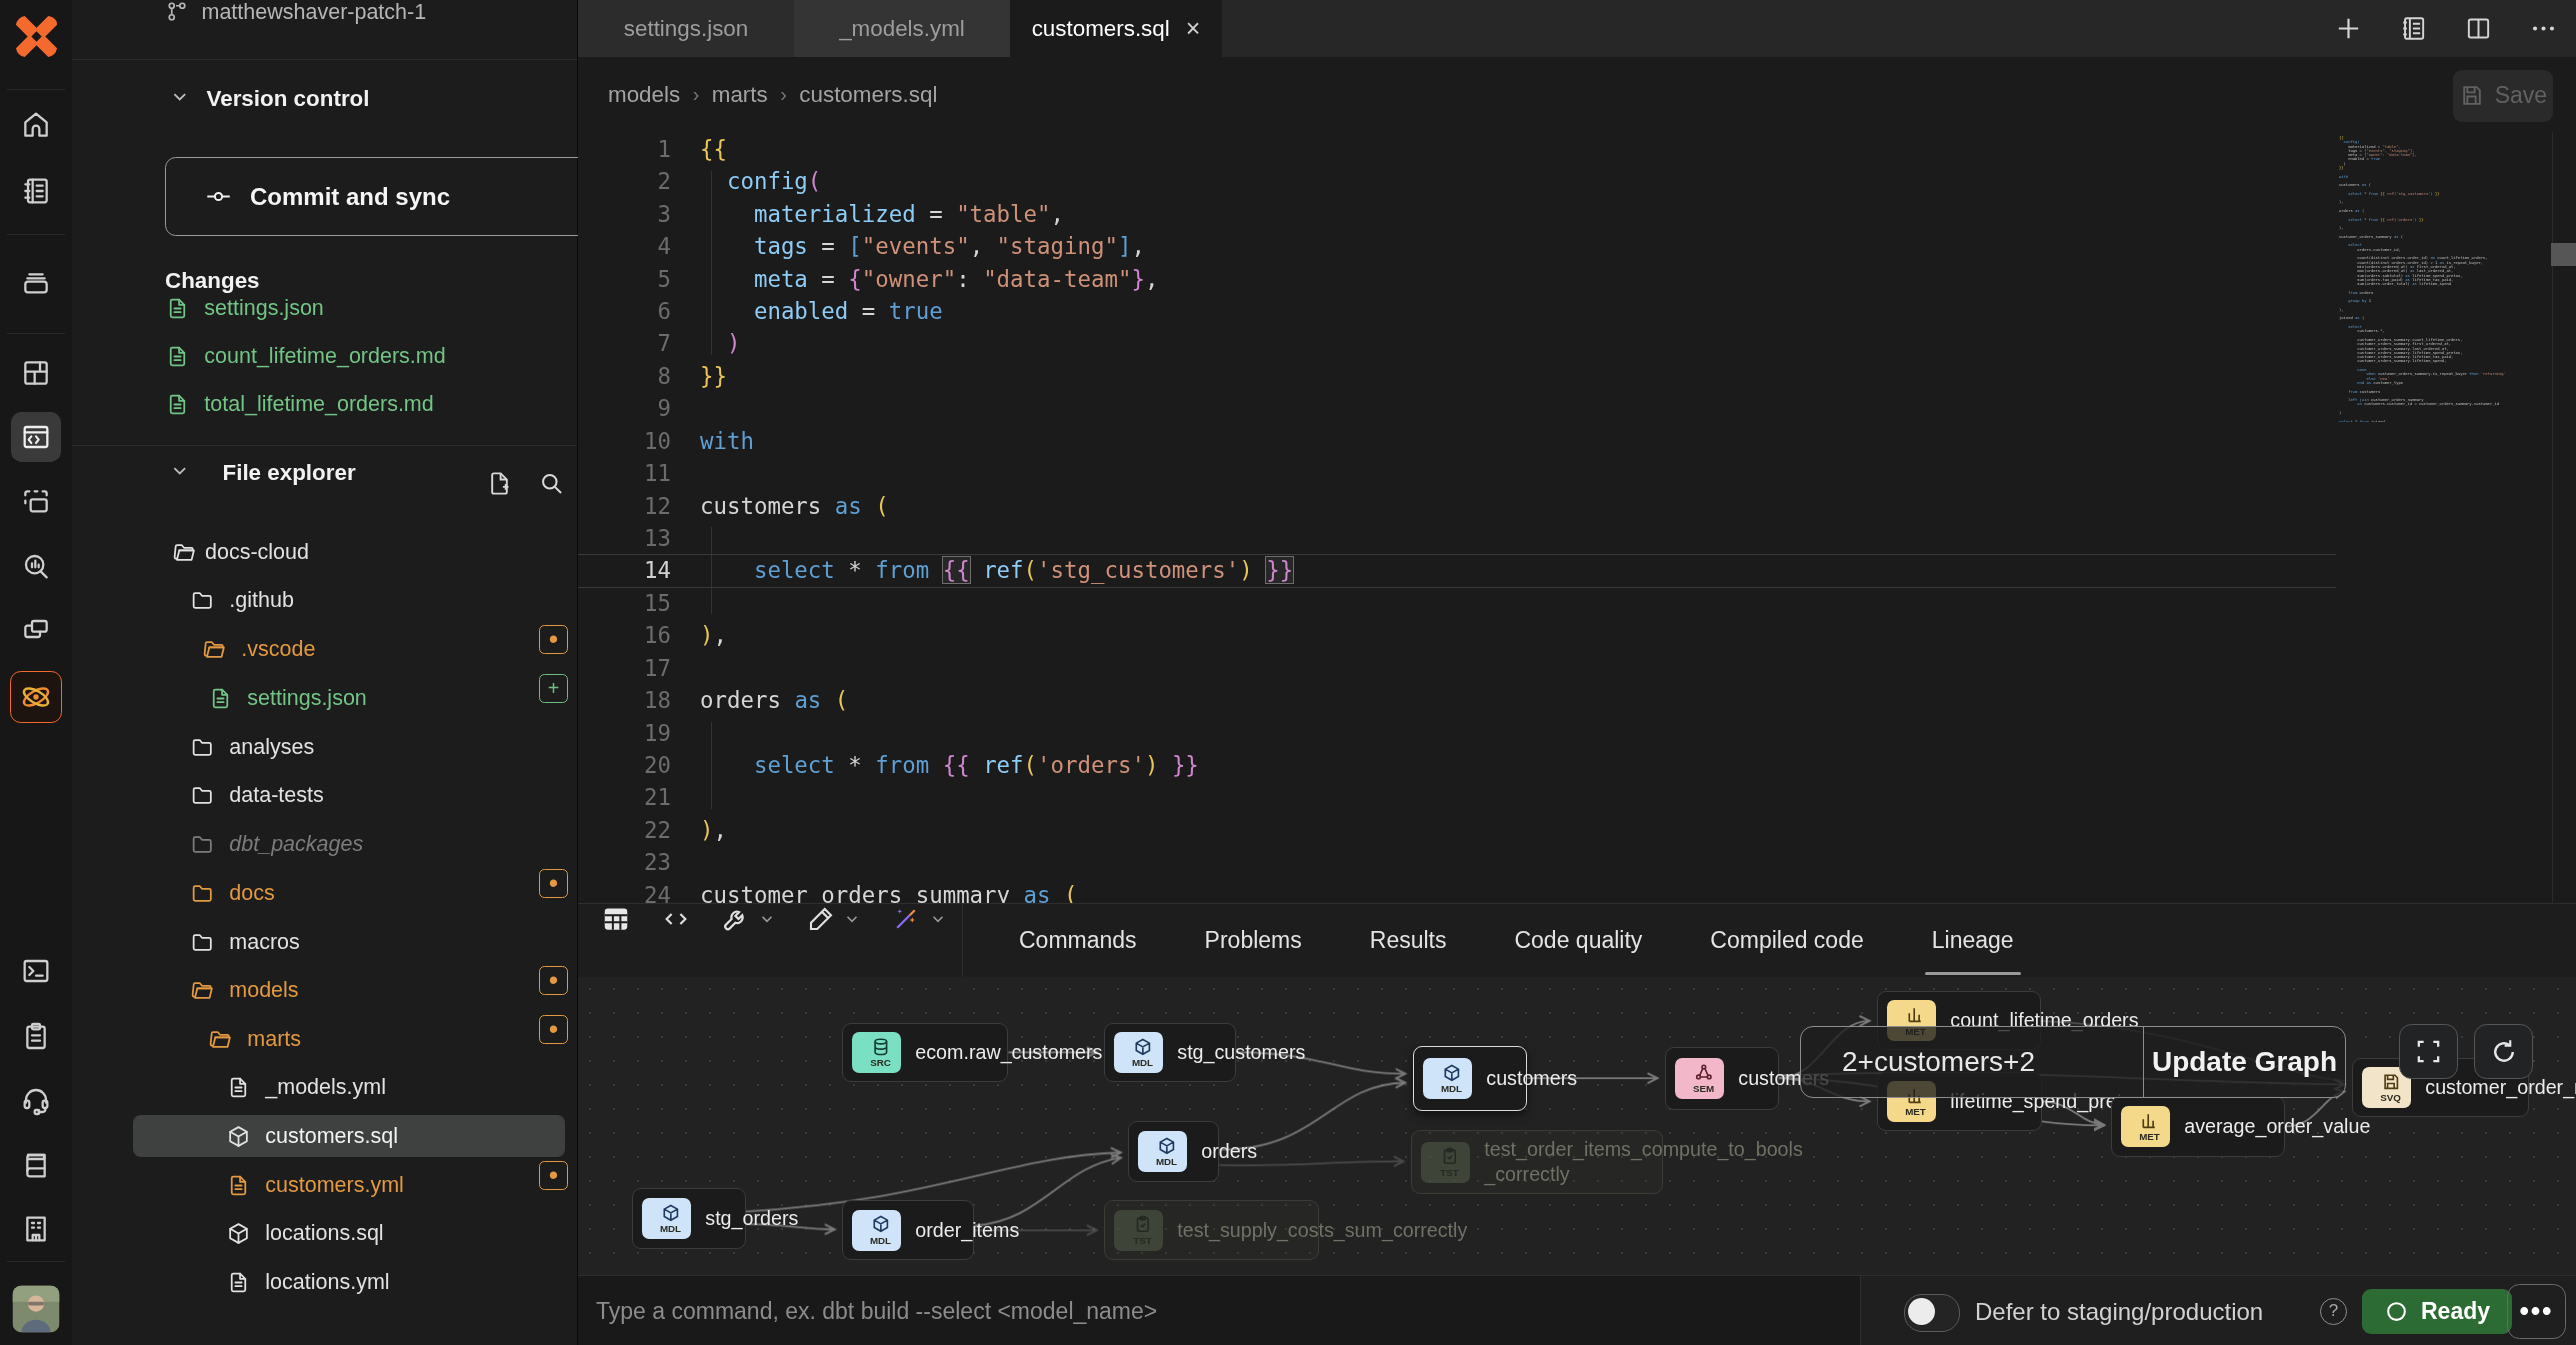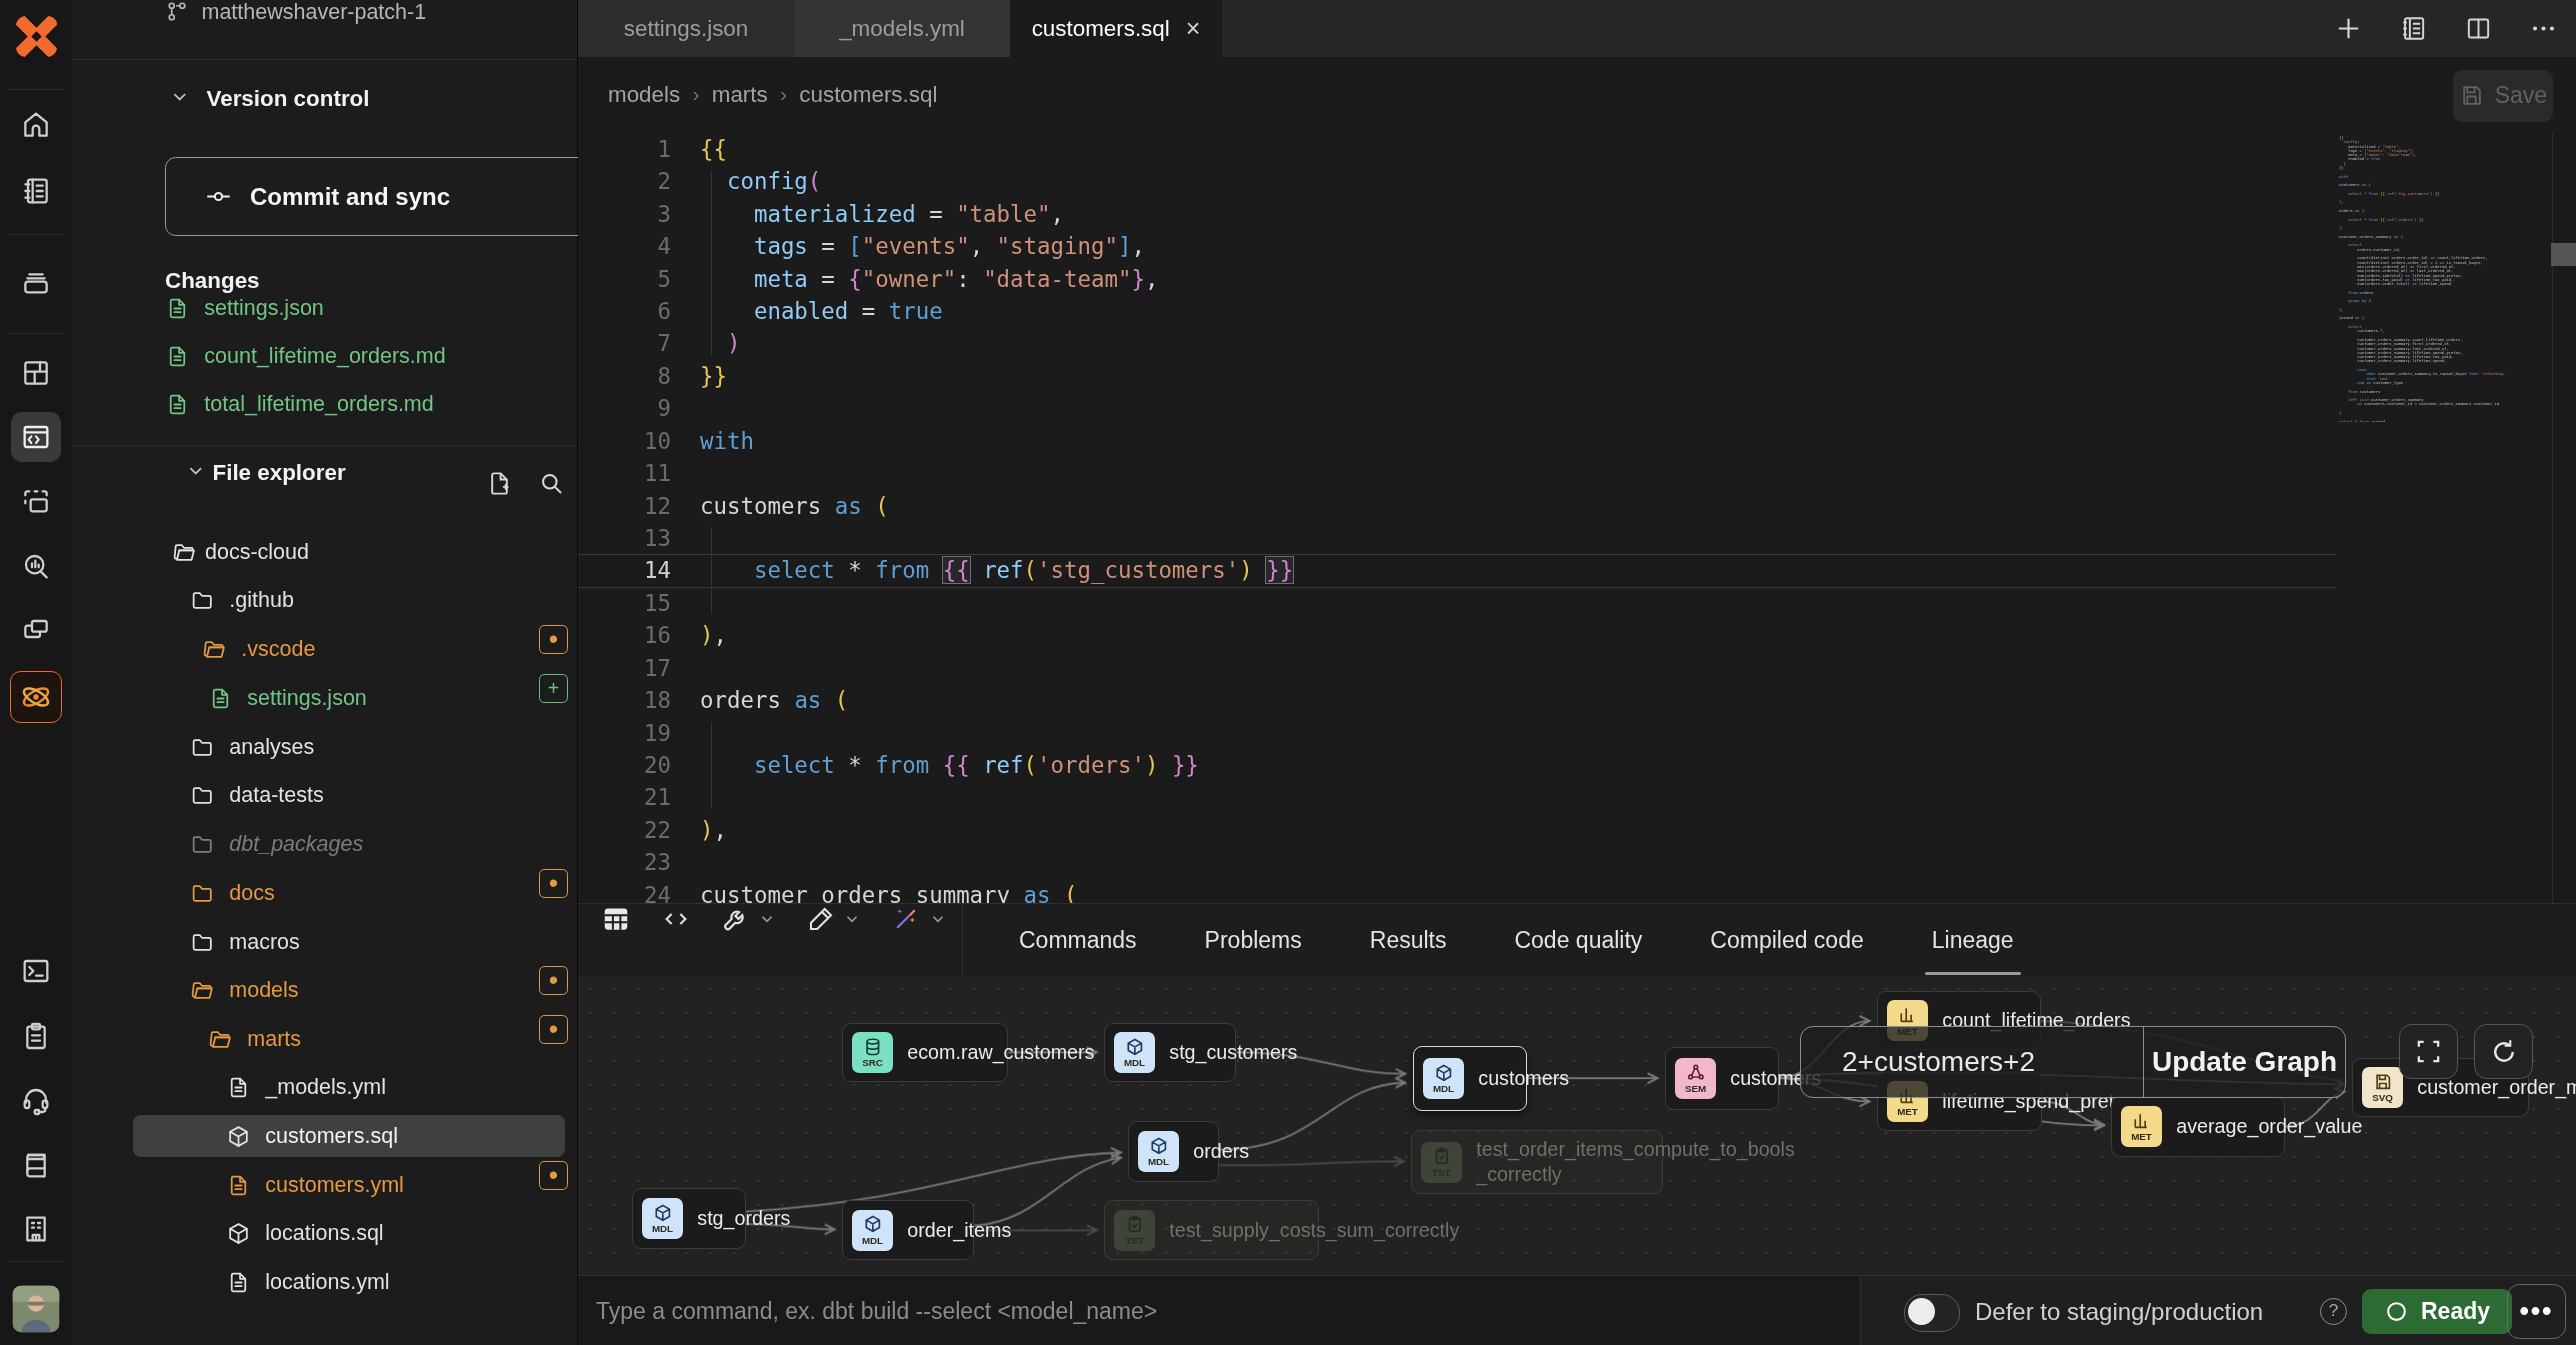--- a/index.html
+++ b/index.html
@@ -87,21 +87,21 @@
 
   
   #lineage{left:578px;top:977px;width:1998px;height:298px;background:#222222;overflow:hidden;
            background-image:radial-gradient(#3a3a3a 1.2px,transparent 1.3px);background-size:24px 24px;}
   .lnode{position:absolute;background:#1b1b1c;border:0.9px solid #3c3c3c;border-radius:9px;
          display:flex;align-items:center;gap:14.3px;padding-left:9px;box-sizing:border-box;}
   .lnode.selected{border:1.8px solid #dcdcdc;box-shadow:0 3.6px 9px rgba(0,0,0,.5);}
   .lnode.dim{background:rgba(62,68,56,.18);border-color:rgba(120,126,108,.25);}
   .lnode.dim .lnode-label{color:#6e7265;}
   .chip{width:41px;height:41px;border-radius:7.2px;display:flex;flex-direction:column;align-items:center;
-        justify-content:center;flex:0 0 41px;}
+        justify-content:center;flex:0 0 41px;padding-left:8px;}
   .chip-tag{font-size:9.8px;font-weight:bold;color:#2b2b20;line-height:1;margin-top:1.8px;}
   .lnode-label{font-size:19.7px;color:#ececec;white-space:pre-line;line-height:1.25;}
   #lin-overlay{position:absolute;background:rgba(30,30,30,.78);border:1.8px solid #8e8e8e;border-radius:13px;
                display:flex;align-items:stretch;}
   #lin-input{flex:1;display:flex;align-items:center;padding-left:41px;font-size:28px;color:#e8e8e8;}
   #lin-update{width:201px;border-left:1.8px solid #8e8e8e;display:flex;align-items:center;justify-content:center;
               font-size:28px;font-weight:bold;color:#f2f2f2;}
   .lin-btn{position:absolute;width:59px;height:55px;background:#222325;border:1.8px solid #565656;border-radius:12.5px;
            display:flex;align-items:center;justify-content:center;color:#e8e8e8;box-sizing:border-box;}
 
@@ -313,21 +313,21 @@
               <path d="M13.5 3.5 H7 a1.5 1.5 0 0 0 -1.5 1.5 v14 A1.5 1.5 0 0 0 7 20.5 h10 a1.5 1.5 0 0 0 1.5 -1.5 V8.5 Z"></path>
               <path d="M13.5 3.5 v5 h5 M9 12 h6 M9 15.5 h6"></path>
             </svg>
           </span>
     <span class="chg-name">total_lifetime_orders.md</span>
     <span class="badge-box badge-plus">+</span>
         </div>
       </div>
 
     <div class="sb-sep" style="top:445px;"></div>
-    <div class="abs row" style="left:113px;top:460px;height:47px;gap:6px;">
+    <div class="abs row" style="left:97px;top:460px;height:47px;gap:32px;">
       <span class="chev">
         <svg width="21.5" height="21.5" viewBox="0 0 24 24" fill="none" stroke="#bdbdbd" stroke-width="2">
             <path d="M6 9 l6 6 6-6"></path>
           </svg>
         </span>
       <span class="section-head">File explorer</span>
     </div>
     <div id="fe-icons">
       <span>
         <svg width="27" height="27" viewBox="0 0 24 24" fill="none" stroke="#d8d8d8" stroke-width="1.7">

